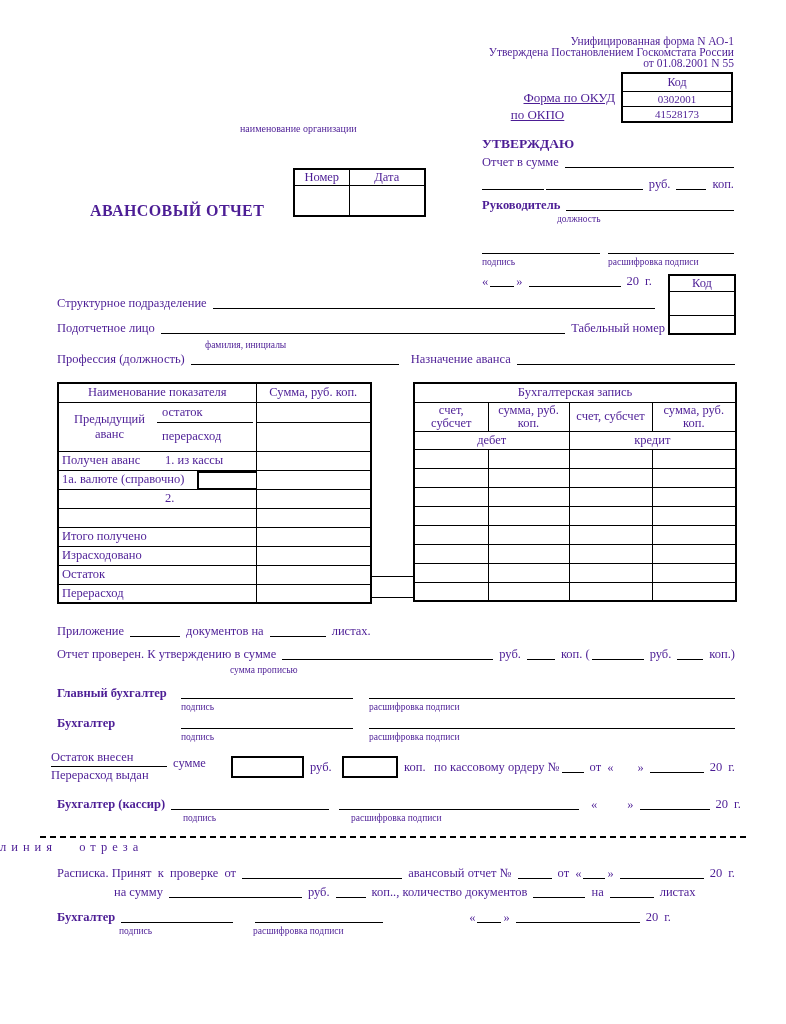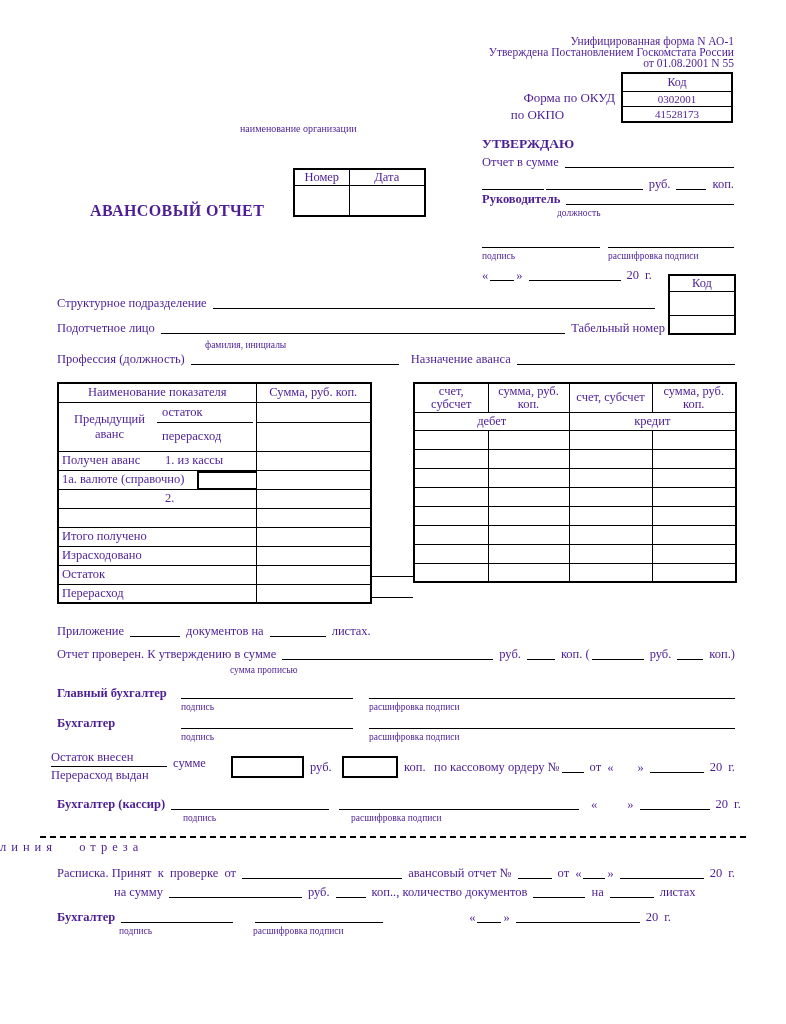--- a/index.html
+++ b/index.html
@@ -53,21 +53,21 @@
 
 <div class="page">
 
   <div class="abs rt" style="right:52px; top:36px; font-size:11.5px; line-height:11px;">
     <div>Унифицированная форма N АО-1</div>
     <div>Утверждена Постановлением Госкомстата России</div>
     <div>от 01.08.2001 N 55</div>
   </div>
 
   <div class="abs" style="left:460px; top:72px; width:273px; display:flex;">
-    <div style="flex:1; font-size:13px;">
+    <div style="flex:1; font-size:13px;text-decoration:underline;">
       <div style="height:17px;"></div>
       <div class="rt" style="height:17px; line-height:17px; padding-right:6px;">Форма по ОКУД</div>
       <div class="rt" style="height:17px; line-height:17px; padding-right:6px;text-align:center;">по ОКПО</div>
     </div>
     <table class="t" style="width:110px;">
       <colgroup>
           <col style="width:110px;">
         </colgroup>
       <tbody>
           <tr>
@@ -110,21 +110,21 @@
       <span>Отчет в сумме</span>
       <span class="fill"></span>
     </div>
     <div class="row" style="margin-top:7px;">
       <span class="ul" style="width:62px; margin-left:0;"></span>
       <span class="fill tight"></span>
       <span>руб.</span>
       <span class="ul" style="width:30px;"></span>
       <span>коп.</span>
     </div>
-    <div class="row" style="text-align:right;">
+    <div class="row" style="margin-top:6px;text-align:right;">
       <span class="b">Руководитель</span>
       <span class="fill"></span>
     </div>
     <div class="cap ctr" style="margin-left:75px; width:160px; margin-top:1px;">должность</div>
     <div class="row" style="margin-top:17px;">
       <span class="ul" style="width:118px; margin-left:0;"></span>
       <span class="ul" style="width:126px; margin-left:8px;"></span>
     </div>
     <div style="display:flex; margin-top:1px;">
       <div class="cap ctr" style="width:118px;">подпись</div>
@@ -250,20 +250,23 @@
     <div class="gap-line" style="top:215px;"></div>
 
     <table class="t abs" style="left:356px; top:0; width:322px;">
       <colgroup>
           <col style="width:74px;">
           <col style="width:81px;">
           <col style="width:83px;">
           <col style="width:84px;">
         </colgroup>
       <tbody>
+          <tr>
+            <td class="hd" colspan="4" style="height:19px;">Бухгалтерская запись</td>
+          </tr>
       <tr>
         <td class="hd small-hd" style="height:29px;">счет, субсчет</td>
         <td class="hd small-hd" style="height:29px;">сумма, руб. коп.</td>
         <td class="hd small-hd" style="height:29px;">счет, субсчет</td>
         <td class="hd small-hd" style="height:29px;">сумма, руб. коп.</td>
       </tr>
       <tr>
         <td class="hd" colspan="2" style="height:18px;">дебет</td>
         <td class="hd" colspan="2" style="height:18px;">кредит</td>
       </tr>

